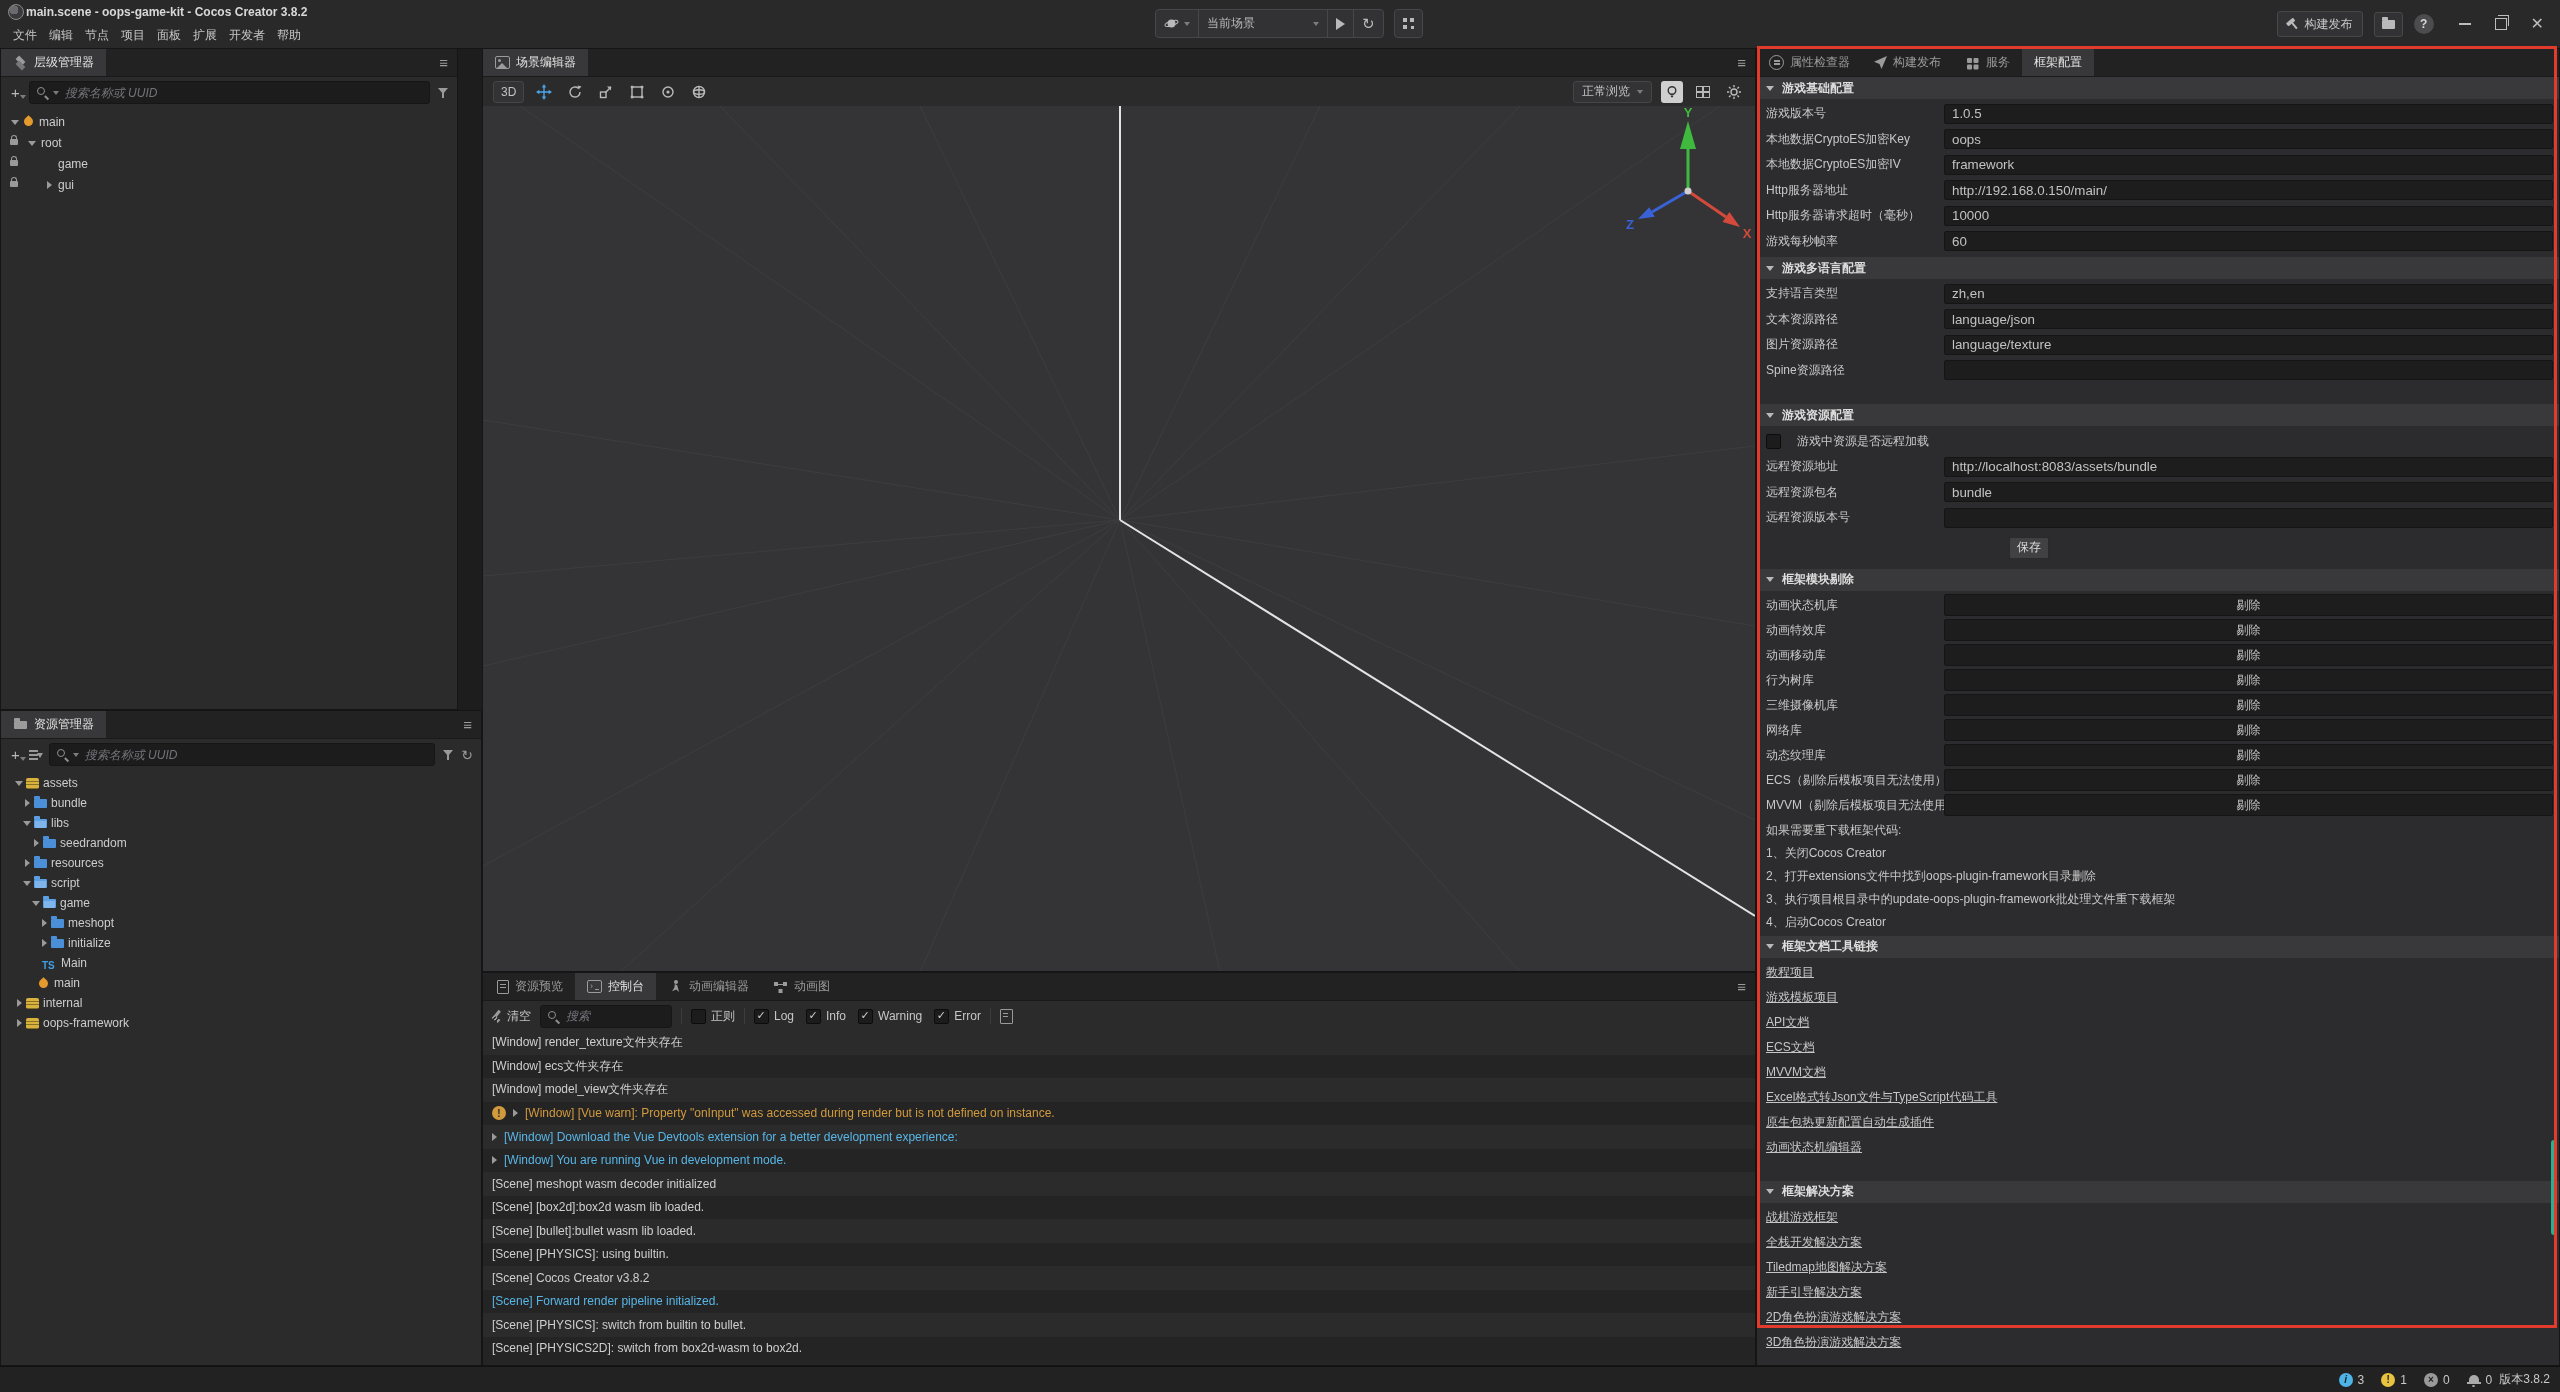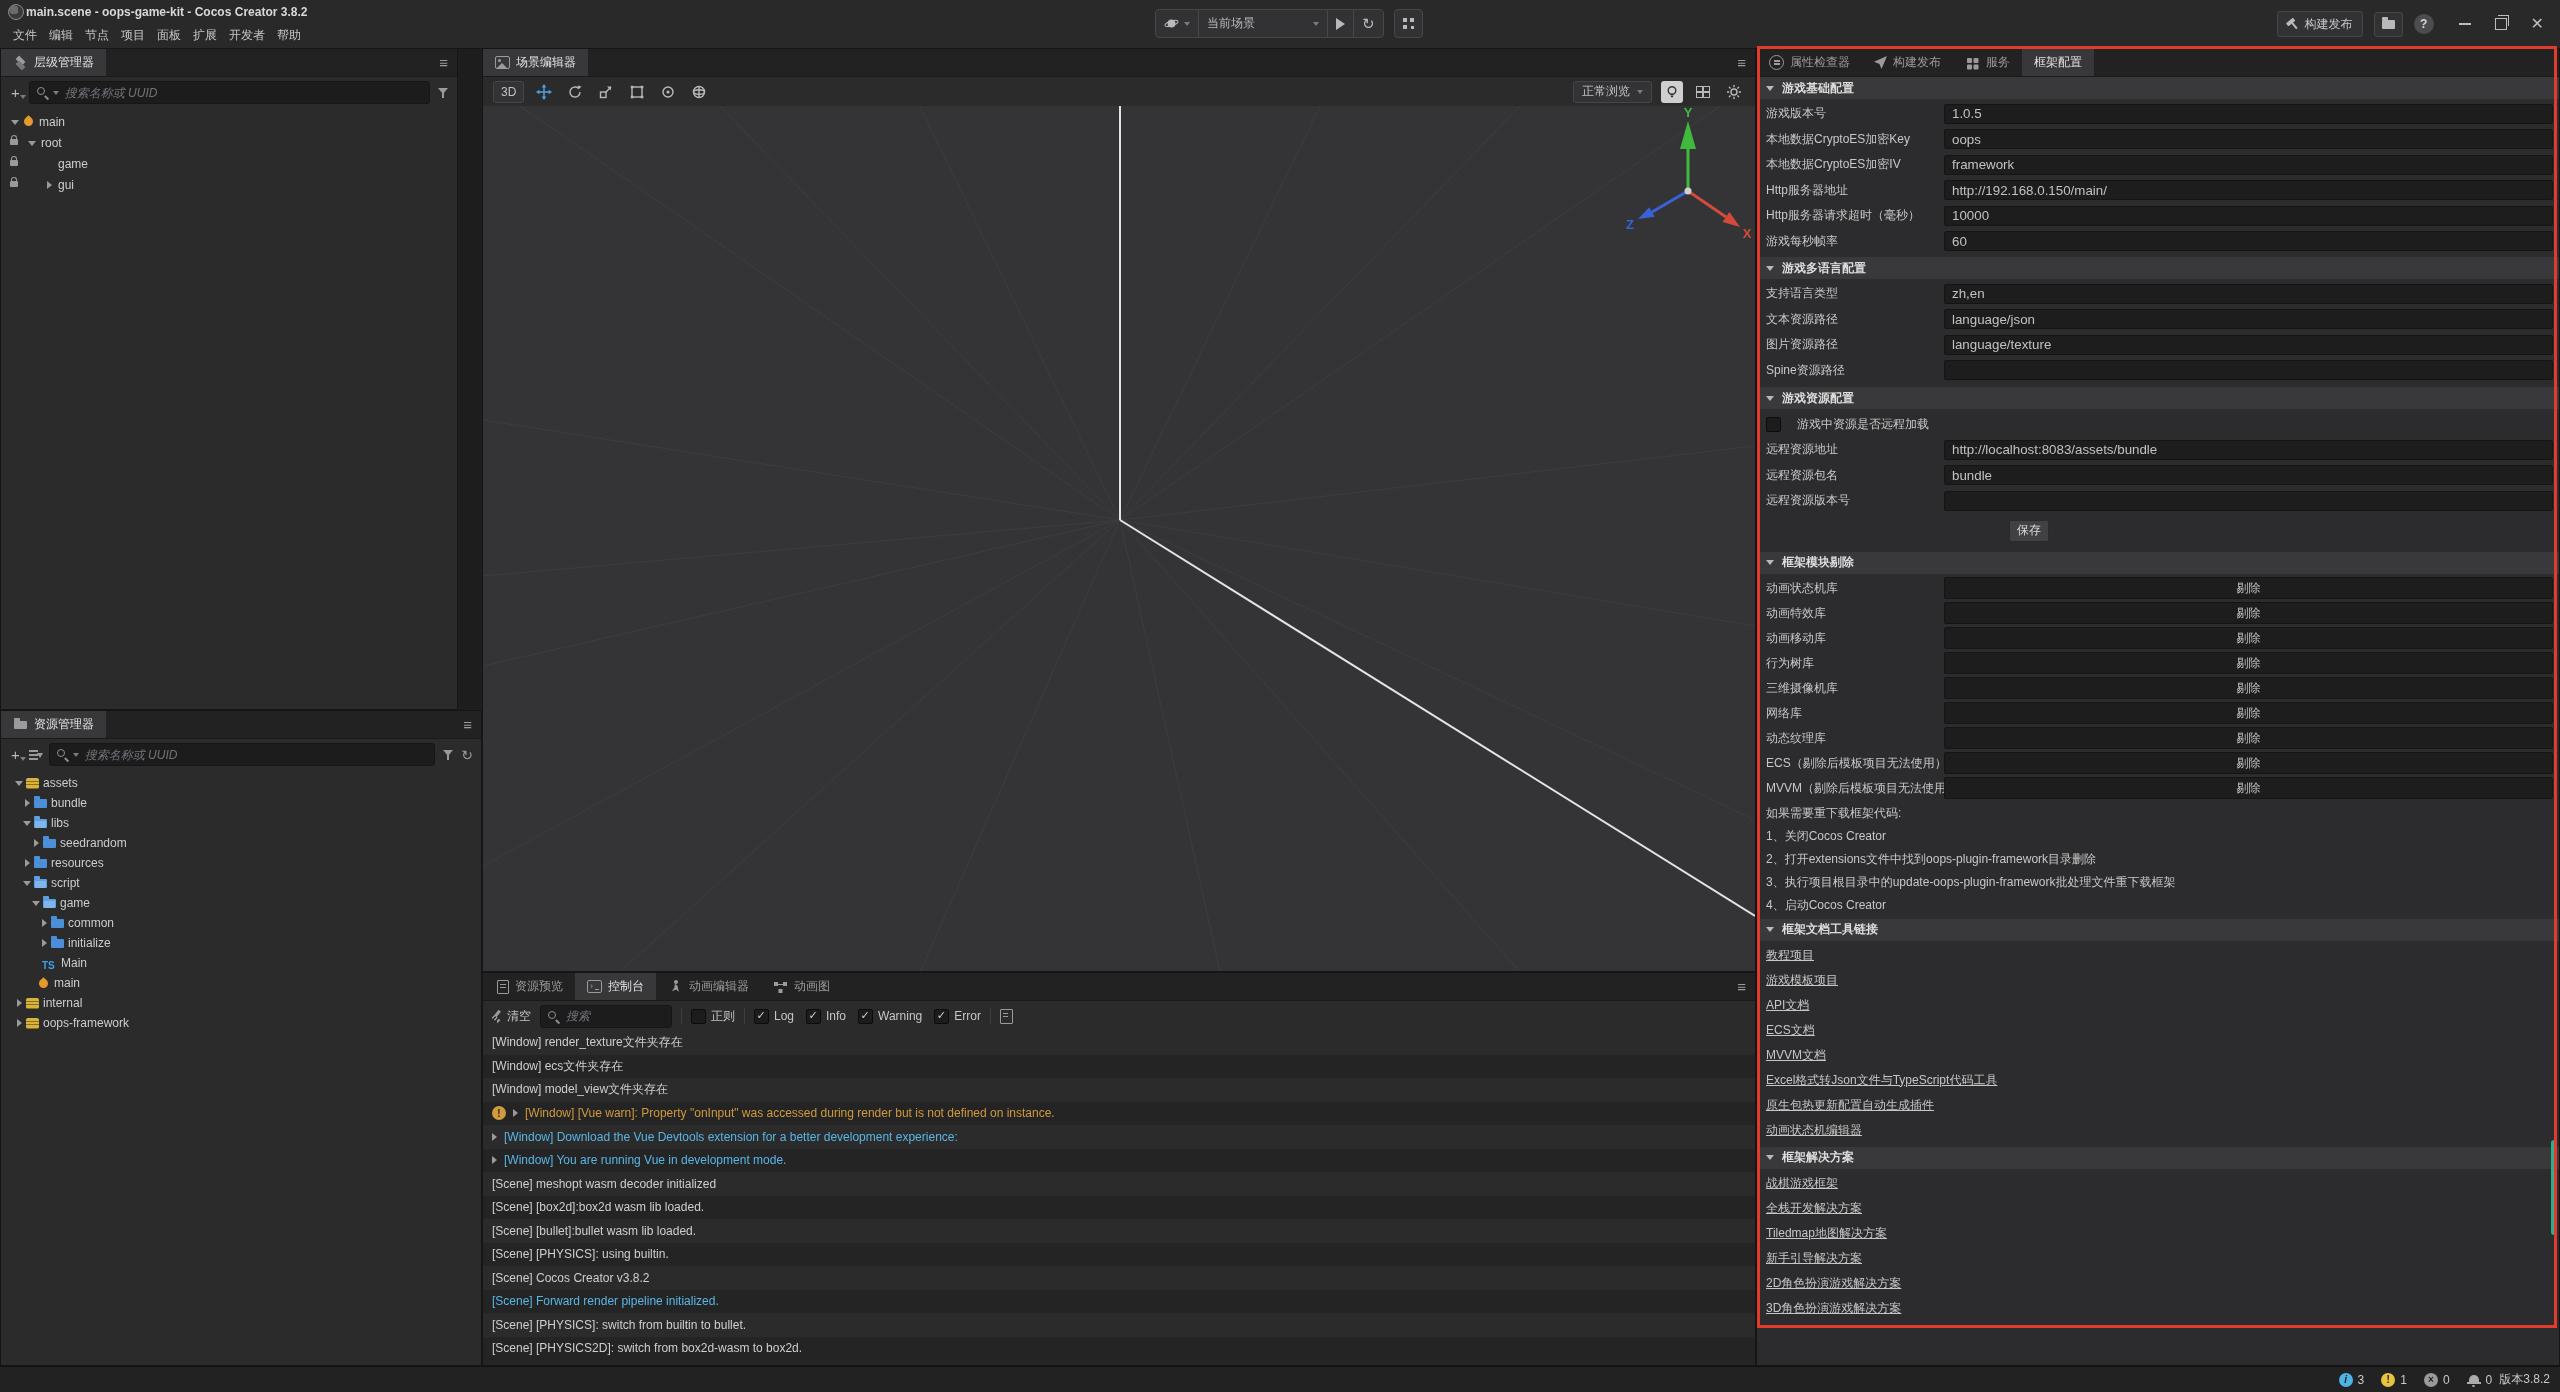--- a/index.html
+++ b/index.html
@@ -170,21 +170,21 @@
   .irow{display:flex;align-items:center;height:25.5px;padding:0 6px 0 9px}
   .ilabel{width:178px;flex:none;color:#c8c8c8;white-space:nowrap;overflow:hidden}
   .ivalue{flex:1;height:20px;background:#1d1d1e;border:1px solid #151516;border-radius:2px;color:#c2c2c2;padding:0 7px;box-sizing:border-box;outline:none}
   .module-btn{flex:1;height:20px;background:#1d1d1e;border:1px solid #151516;border-radius:2px;color:#c6c6c6;display:flex;align-items:center;justify-content:center;cursor:pointer}
   .cbrow{display:flex;align-items:center;gap:16px;height:26px;padding-left:9px;color:#c8c8c8}
   .save-row{height:26px;display:flex;align-items:center;padding-left:252px;margin-top:4px}
   .save-btn{height:20px;padding:0 7px;background:#414143;border:1px solid #2a2a2c;border-radius:2px;color:#dcdcdc;display:flex;align-items:center;cursor:pointer}
   .note-line{height:23px;line-height:23px;padding-left:9px;color:#c8c8c8;white-space:nowrap}
   .link-row{height:25px;display:flex;align-items:center;padding-left:9px}
   .link-row a{color:#c6c6c6;text-decoration:underline;cursor:pointer;white-space:nowrap}
-  .mt3{margin-top:3px}.mt7{margin-top:4px}.mt8{margin-top:8px}.mt2{margin-top:2px}
+  .mt3{margin-top:3px}.mt7{margin-top:21px}.mt8{margin-top:8px}.mt2{margin-top:2px}
   .notes-block{padding-top:1px}
 
   
   .red-annotation{position:absolute;left:1757px;top:46px;width:800px;height:1282px;border:3px solid var(--annotation,#e13b2e);box-sizing:border-box;pointer-events:none;z-index:50}
   .scroll-thumb{position:absolute;left:2551px;top:1140px;width:6px;height:95px;background:#2fae8c;border-radius:3px;z-index:40;cursor:pointer}
 
   
   .statusbar{position:absolute;left:0;top:1366px;width:2560px;height:26px;background:#222223;border-top:1px solid #111;display:flex;align-items:center;justify-content:flex-end;gap:7px;padding-right:10px;box-sizing:border-box}
   .sgroup{display:flex;align-items:center;gap:5px;margin-left:10px;cursor:pointer}
   .sico{width:14px;height:14px;border-radius:50%;display:flex;align-items:center;justify-content:center;font-size:10px;font-weight:bold;color:#222;flex:none}
@@ -356,21 +356,21 @@
         <span class="tlabel">script</span>
       </div>
       <div class="trow" style="padding-left: 29px;">
         <span class="chev chev-down"></span>
         <span class="ticon ic-folder-open"></span>
         <span class="tlabel">game</span>
       </div>
       <div class="trow" style="padding-left: 37px;">
         <span class="chev chev-right"></span>
         <span class="ticon ic-folder"></span>
-        <span class="tlabel">common</span>
+        <span class="tlabel">meshopt</span>
       </div>
       <div class="trow" style="padding-left: 37px;">
         <span class="chev chev-right"></span>
         <span class="ticon ic-folder"></span>
         <span class="tlabel">initialize</span>
       </div>
       <div class="trow" style="padding-left: 29px;">
         <span class="chev"></span>
         <span class="ticon ic-ts"></span>
         <span class="tlabel">Main</span>

